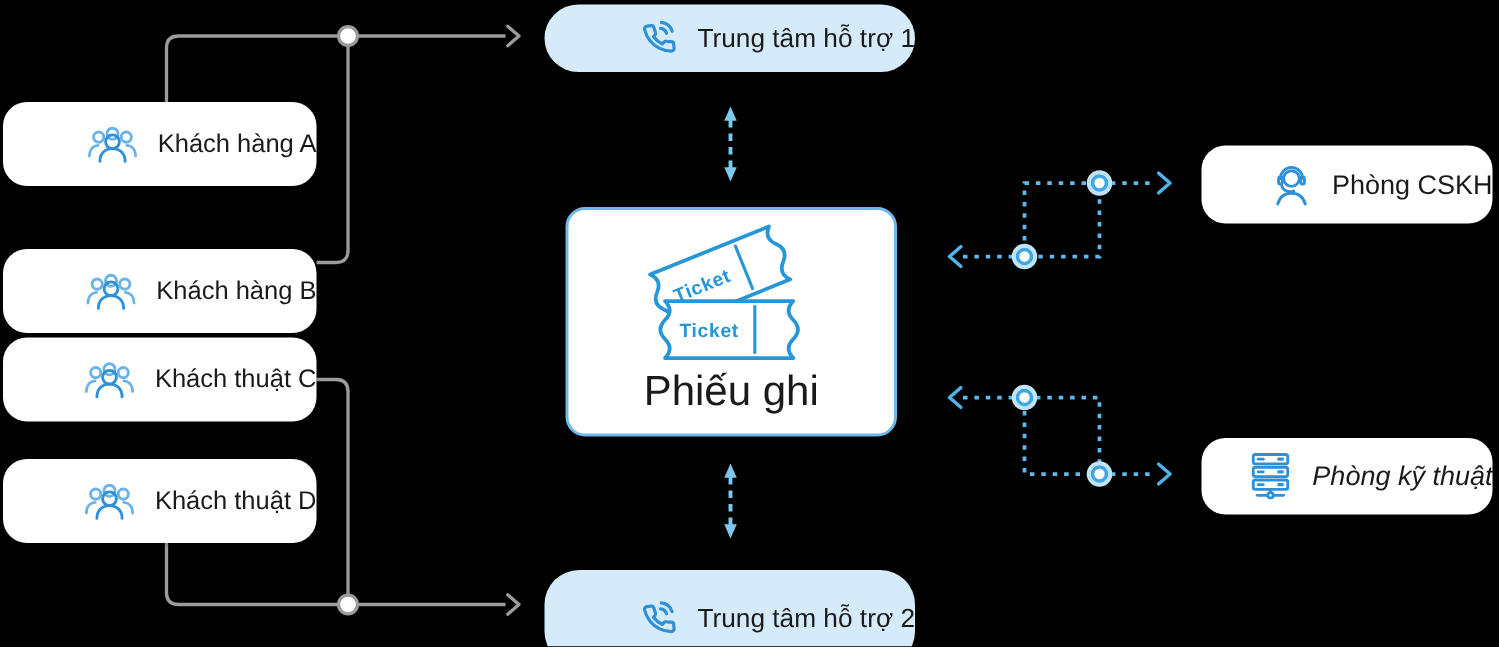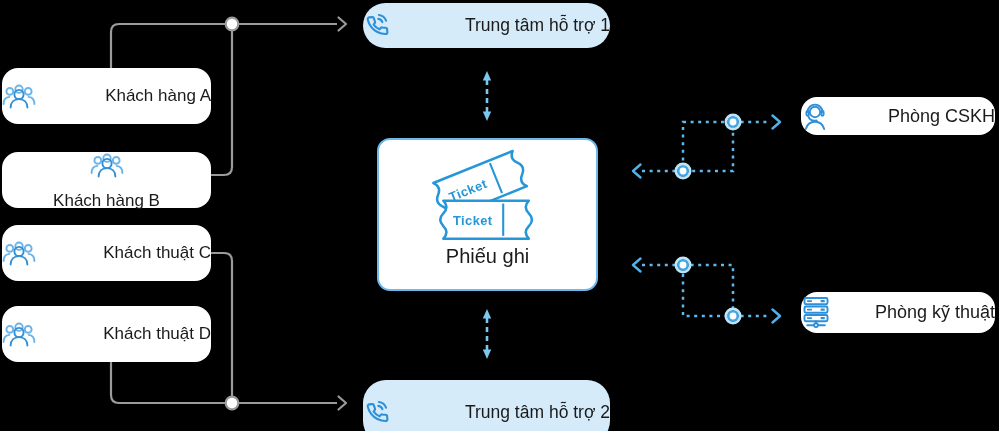--- a/index.html
+++ b/index.html
@@ -8,49 +8,49 @@
     width:999px;height:431px;
     background:#000;
     font-family:"Liberation Sans","DejaVu Sans",sans-serif;
     overflow:hidden;
   }
   #connector-layer{position:absolute;left:0;top:0;width:999px;height:431px;}
   .box{
     position:absolute;
     background:#FFFFFF;
     border-radius:16px;
-    display:flex;align-items:center;justify-content:space-between;
+    display:flex;align-items:center;justify-content:flex-end;
     gap:13px;
     color:#1A1A1A;
     box-shadow:0 1px 3px rgba(0,0,0,.18);
   }
   .box .label{white-space:nowrap;font-weight:500;}
   .customer{left:2px;width:209px;height:56px;font-size:17px;}
   #customer-a{top:68px;}
-  #customer-b{top:152px;flex-direction:column;}
+  #customer-b{top:166px;}
   #customer-c{top:225px;}
   #customer-d{top:306px;}
   .support{
     left:363px;width:247px;
     background:#D6EBFA;border-radius:23px;
     font-size:17.5px;box-shadow:none;
   }
   #support-1{top:3px;height:45px;}
   #support-2{top:380px;height:64px;}
   .dept{left:801px;width:194px;font-size:18px;}
-  #dept-cskh{top:97px;height:38px;}
-  #dept-tech{top:292px;height:41px;}
+  #dept-cskh{top:97px;height:52px;}
+  #dept-tech{top:292px;height:51px;font-style:italic;}
   #ticket-hub{
     left:377px;top:138px;width:221px;height:153px;
     border:2px solid #6DB9EA;border-radius:13px;
     flex-direction:column;gap:2px;
     box-sizing:border-box;
     justify-content:flex-start;padding-top:7px;
   }
-  #ticket-hub .label{font-size:20px;}
+  #ticket-hub .label{font-size:28px;}
   .icon{display:flex;align-items:center;justify-content:center;flex:0 0 auto;}
   svg{display:block;}
   .gray-line{stroke:#9B9B9B;stroke-width:2.2;fill:none;}
   .gray-head{stroke:#9B9B9B;stroke-width:2.2;fill:none;stroke-linecap:round;stroke-linejoin:round;}
   .dash-sq{stroke:#5FB9EC;stroke-width:2.5;fill:none;stroke-dasharray:3 4.6;}
   .dash-vert{stroke:#7CC7EE;stroke-width:2.6;fill:none;stroke-dasharray:5 4;}
   .blue-head{stroke:#4FB2EA;stroke-width:2.4;fill:none;stroke-linecap:round;stroke-linejoin:round;}
   .tri{fill:#7CC7EE;}
   .gray-node{fill:#FFFFFF;stroke:#9B9B9B;stroke-width:2.2;}
   .blue-node-halo{fill:none;stroke:#BFE4F8;stroke-width:3;}

